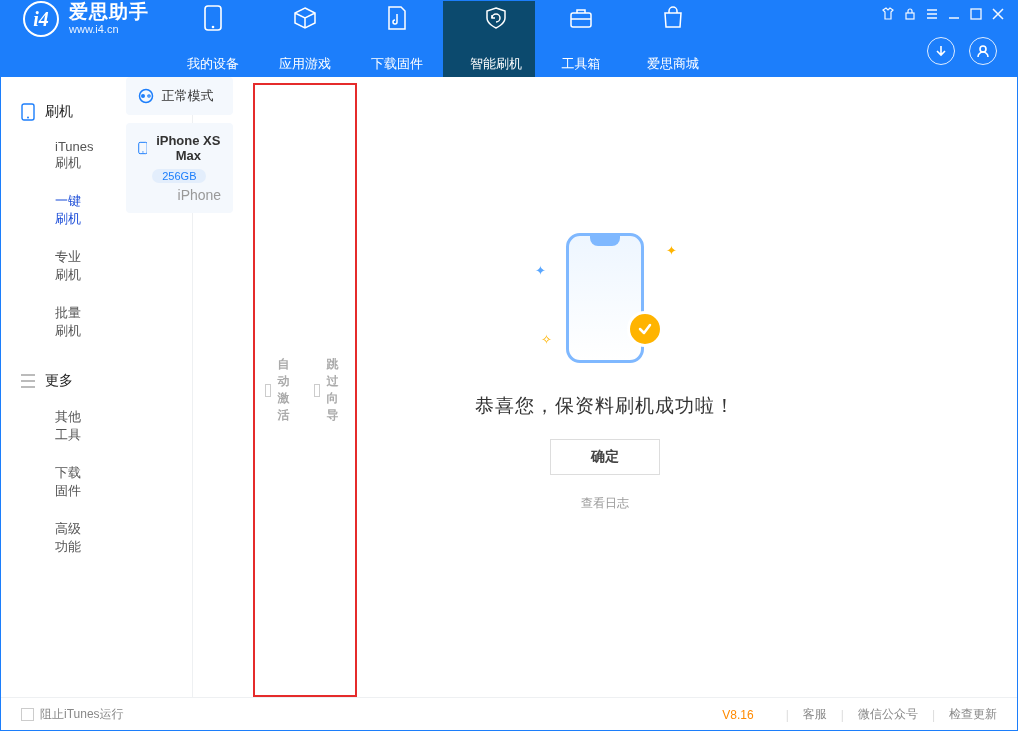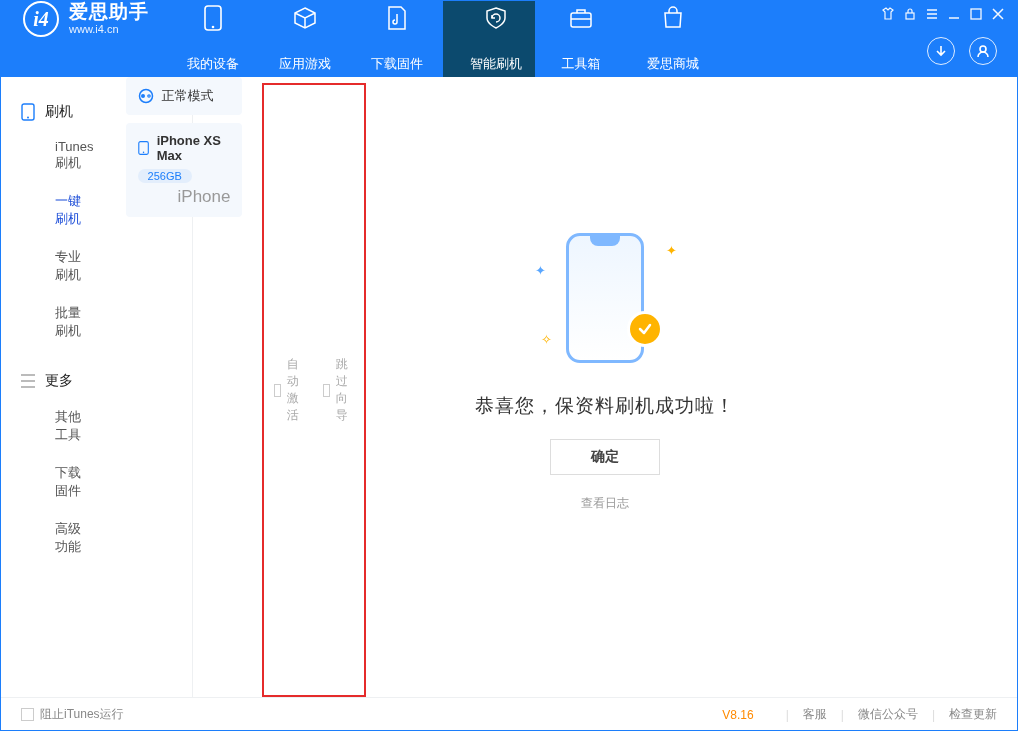--- a/index.html
+++ b/index.html
@@ -28,26 +28,26 @@
 .sidebar { width: 192px; border-right: 1px solid #eef0f2; display: flex; }
 .side-scroll { flex: 1; padding-top: 18px; }
 .side-head { display: flex; align-items: center; gap: 10px; padding: 8px 20px; font-size: 14px; color: #222; font-weight: 500; }
 .side-head svg, .side-head .more-ico { flex-shrink: 0; }
 .side-item { padding: 10px 20px 10px 54px; font-size: 13px; color: #555; cursor: pointer; }
 .side-item.active { color: #1d4ed8; }
 .more-ico { width: 14px; height: 14px; display: flex; flex-direction: column; justify-content: space-between; }
 .more-ico span { height: 2px; background: #bbb; width: 100%; }
 
 .device-cards { padding: 0 12px 0 12px; }
-.card { background: #f4f8fd; border-radius: 4px; padding: 10px 12px; margin-bottom: 8px; font-size: 13px; color: #333; }
+.card { background: #f4f8fd; border-radius: 4px; padding: 10px 12px; margin-bottom: 8px; font-size: 13px; color: #333; text-align: center; }
 .card .row1 { display: flex; align-items: center; gap: 8px; font-weight: 500; }
 .card .storage { display: inline-block; background: #e3eefc; color: #1c7efb; border-radius: 10px; padding: 1px 10px; font-size: 11px; margin-top: 6px; }
-.card .sub { font-size: 17px; color: #999; margin-top: 4px; margin-left: 40px; }
-
-.red-box { border: 2px solid #e52b2b; margin: 6px 8px 0 8px; padding: 14px 10px; display: flex; gap: 18px; }
+.card .sub { font-size: 14px; color: #999; margin-top: 4px; margin-left: 40px; }
+
+.red-box { border: 2px solid #e52b2b; margin: 6px 8px 0 8px; padding: 14px 10px; display: flex; gap: 18px; font-weight: bold; }
 .chk { display: flex; align-items: center; gap: 6px; font-size: 12px; color: #aaa; cursor: pointer; }
 .chk-box { width: 13px; height: 13px; border: 1px solid #ccc; background: #fff; }
 
 .main { flex: 1; display: flex; flex-direction: column; align-items: center; justify-content: center; gap: 20px; padding-bottom: 40px; }
 .success-title { font-size: 19px; color: #333; letter-spacing: 1px; }
 .ok-btn { border: 1px solid #ddd; background: #fff; padding: 8px 40px; font-size: 14px; color: #444; cursor: pointer; font-weight: bold; }
 .log-link { font-size: 12px; color: #999; cursor: pointer; }
 
 .phone-illus { position: relative; width: 200px; height: 150px; display: flex; align-items: center; justify-content: center; }
 .phone-body { width: 78px; height: 130px; border: 3px solid #7fb8ff; border-radius: 14px; position: relative; background: linear-gradient(180deg,#eef6ff,#fff); }

